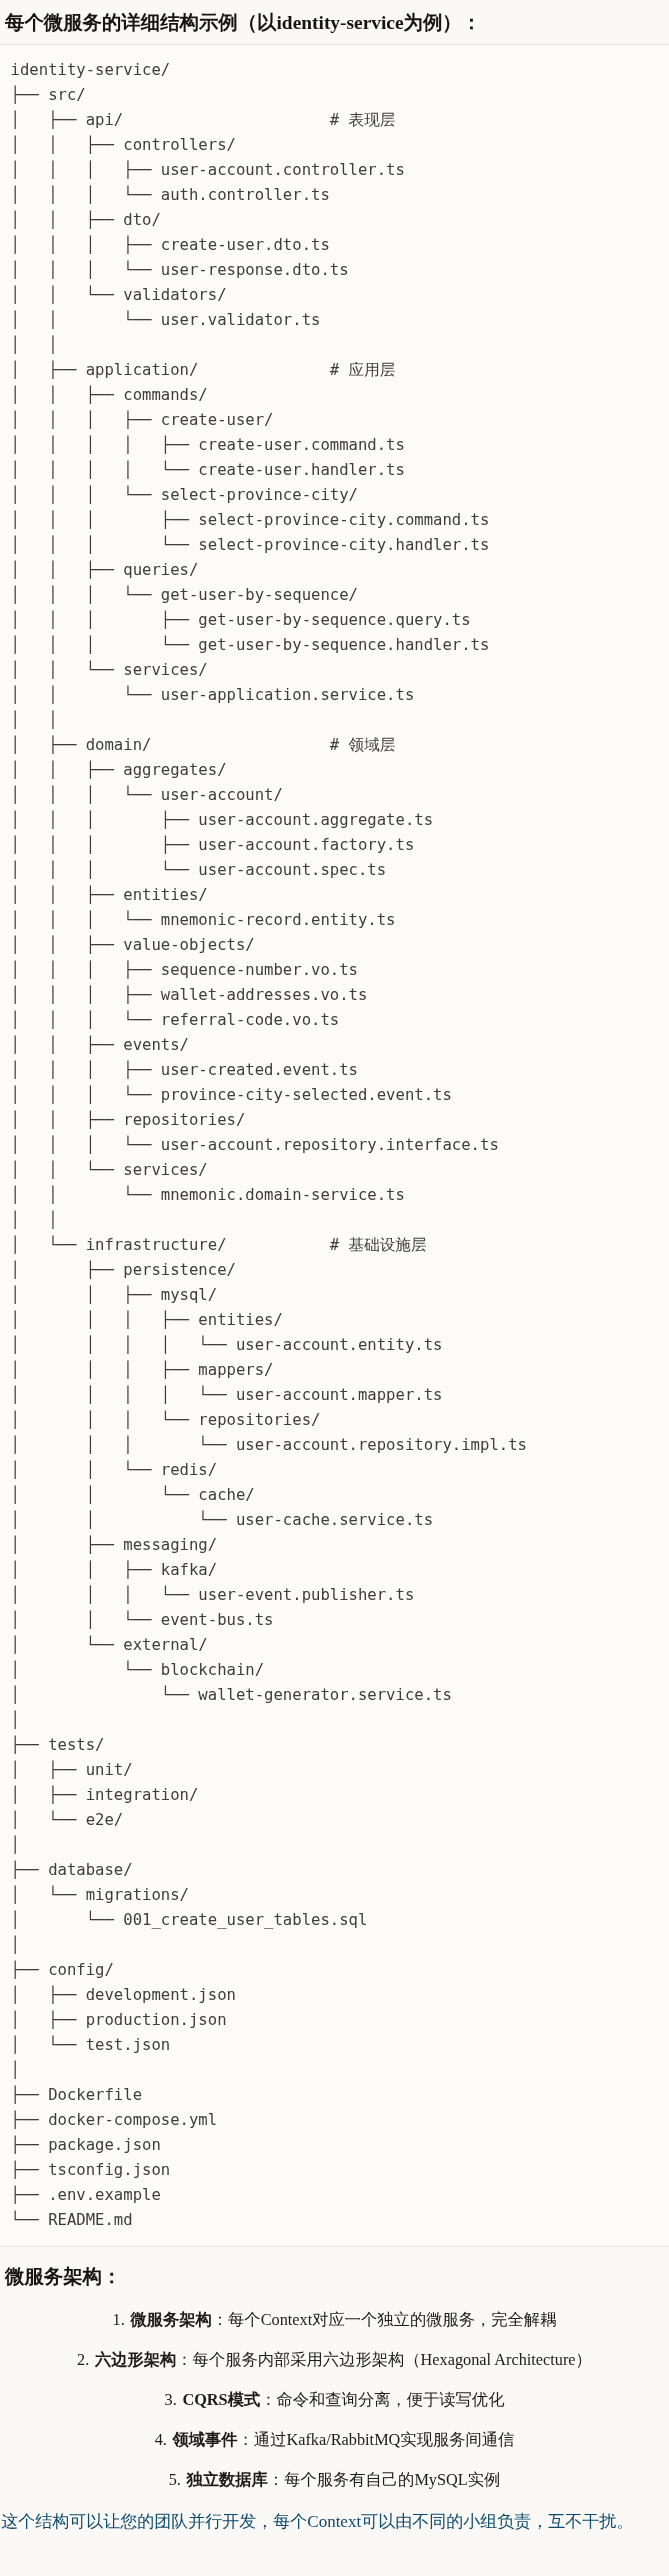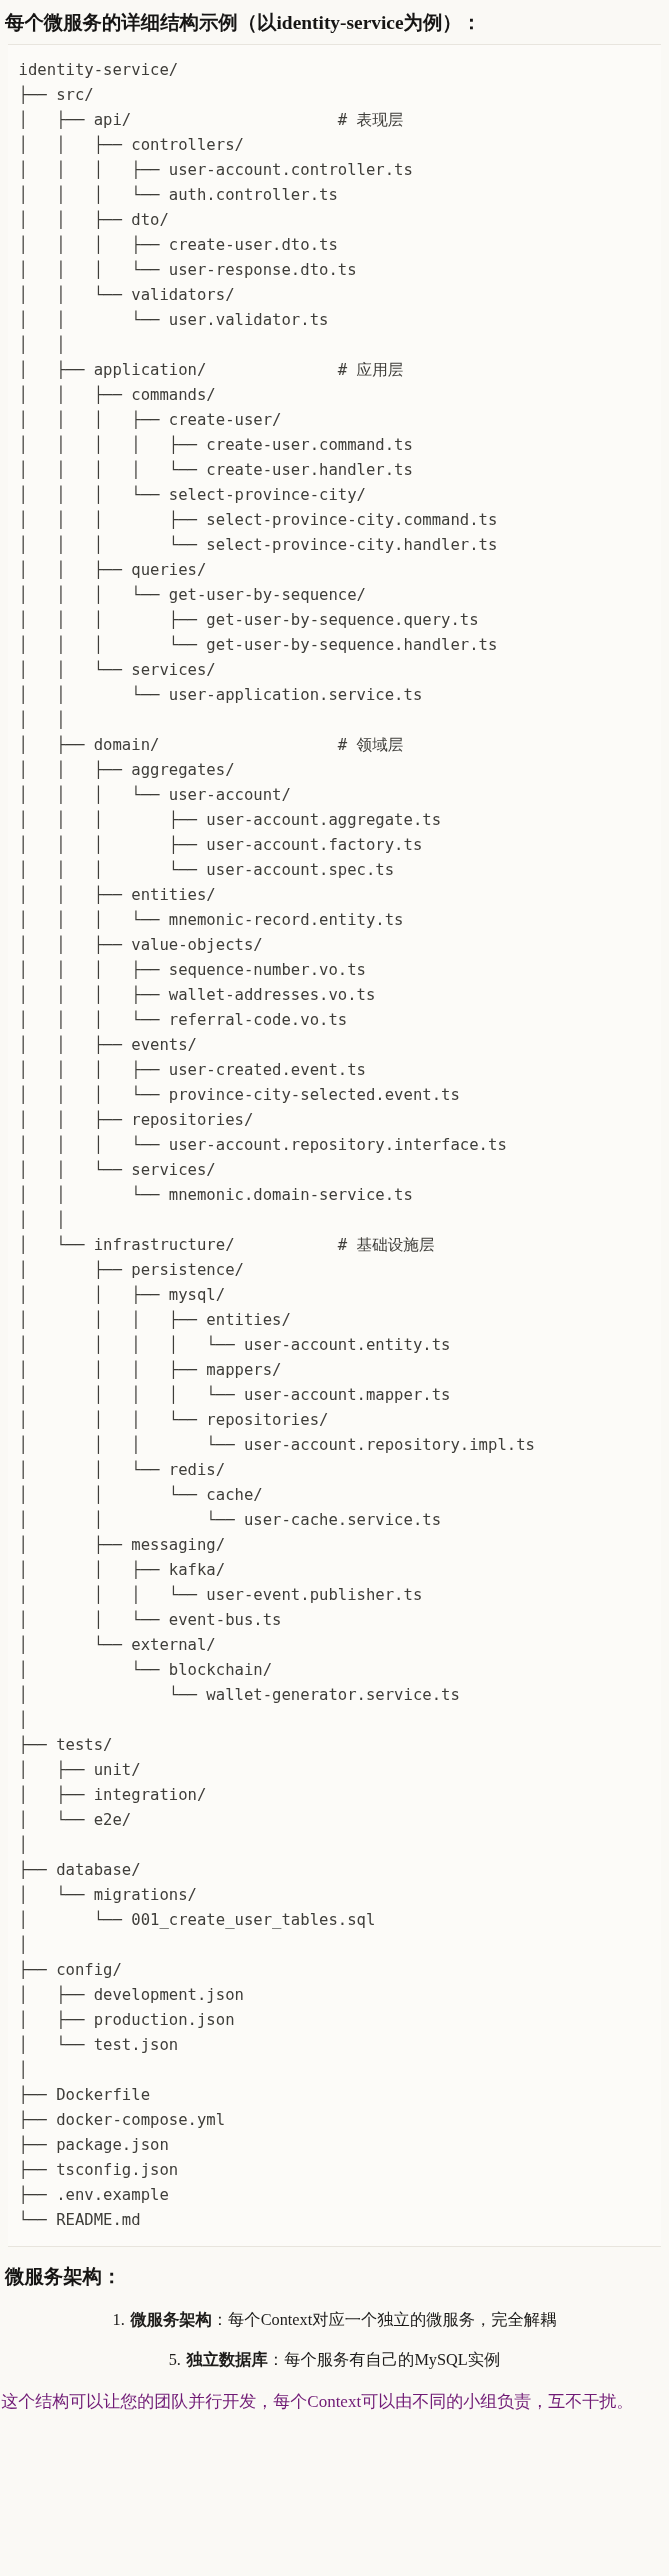--- a/index.html
+++ b/index.html
@@ -17,21 +17,21 @@
     width: 669px;
   }
   .title {
     font-size: 19.4px;
     font-weight: 700;
     line-height: 1.35;
     margin: 10px 5px 8.1px 5px;
     color: #161514;
   }
   .tree {
-    margin: 8px;
+    margin: 0;
     background: #FCFBF8;
     border-top: 0.6px solid #E8E5DE;
     border-bottom: 0.6px solid #E8E5DE;
     padding: 13px 10.6px;
     font-family: "DejaVu Sans Mono", monospace;
     font-size: 15.6px;
     line-height: 25px;
     color: #3E3D39;
     white-space: pre;
     overflow: hidden;
@@ -53,21 +53,21 @@
   .note-item .num {
     margin-right: 5.6px;
   }
   .note-item .term {
     font-weight: 700;
   }
   .summary {
     font-size: 17px;
     line-height: 1.3;
     margin: 20.6px 0 11.3px 1.3px;
-    color: #701a75;
+    color: #0c4a6e;
   }
 </style>
 </head>
 <body>
 
 <div class="page">
 
   <h1 class="title">每个微服务的详细结构示例（以identity-service为例）：</h1>
 
   <pre class="tree">identity-service/
@@ -155,19 +155,22 @@
 ├── docker-compose.yml
 ├── package.json
 ├── tsconfig.json
 ├── .env.example
 └── README.md</pre>
 
   <h2 class="notes-heading">微服务架构：</h2>
 
   <div class="notes">
     <div class="note-item"><span class="num">1.</span><strong class="term">微服务架构</strong><span class="rest">：每个Context对应一个独立的微服务，完全解耦</span></div>
+    <div class="note-item"><span class="num">2.</span><strong class="term">六边形架构</strong><span class="rest">：每个服务内部采用六边形架构（Hexagonal Architecture）</span></div>
+    <div class="note-item"><span class="num">3.</span><strong class="term">CQRS模式</strong><span class="rest">：命令和查询分离，便于读写优化</span></div>
+    <div class="note-item"><span class="num">4.</span><strong class="term">领域事件</strong><span class="rest">：通过Kafka/RabbitMQ实现服务间通信</span></div>
     <div class="note-item"><span class="num">5.</span><strong class="term">独立数据库</strong><span class="rest">：每个服务有自己的MySQL实例</span></div>
   </div>
 
   <p class="summary">这个结构可以让您的团队并行开发，每个Context可以由不同的小组负责，互不干扰。</p>
 
 </div>
 
 
 </body></html>

